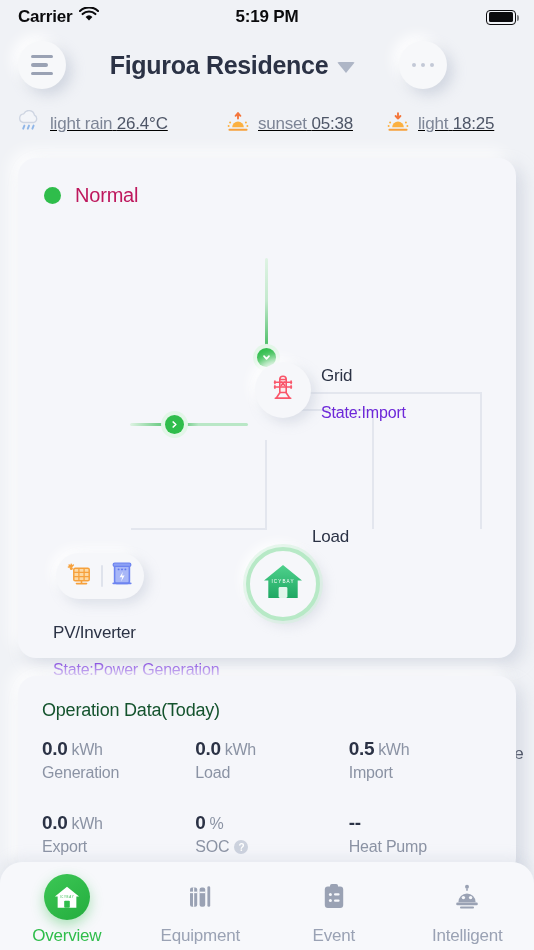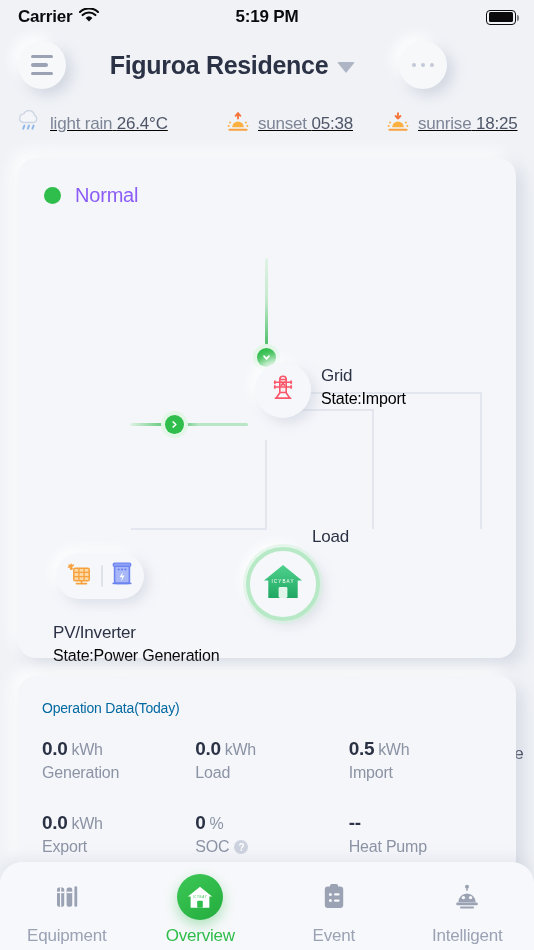--- a/index.html
+++ b/index.html
@@ -11,21 +11,21 @@
     overflow:hidden;
   }
   .phone{ position:relative; width:534px; height:950px; background:#f0f2f6; }
 
   
   .statusbar{
     position:absolute; top:0; left:0; width:534px; height:34px;
     display:flex; align-items:center; justify-content:space-between;
     padding:0 18px;
   }
-  .sb-left{ display:flex; align-items:center; gap:7px; }
+  .sb-left{ display:flex; align-items:flex-start; gap:7px; }
   .sb-carrier{ font-size:17px; font-weight:600; color:#0b0b0d; letter-spacing:-.2px;}
   .sb-time{ position:absolute; left:0; right:0; text-align:center;
             font-size:17px; font-weight:600; color:#0b0b0d; letter-spacing:-.2px;}
   .sb-right{ display:flex; align-items:center; z-index:2;}
   .batt{ width:30px; height:15px; border:1.6px solid #0b0b0d; border-radius:4px;
          padding:1.6px; position:relative; }
   .batt i{ display:block; width:100%; height:100%; background:#0b0b0d; border-radius:1.6px;}
   .batt:after{ content:""; position:absolute; right:-4px; top:4.2px; width:2.4px; height:6px;
                background:#0b0b0d; border-radius:0 2px 2px 0; opacity:.5;}
 
@@ -66,31 +66,31 @@
     position:absolute; left:18px; width:498px;
     background:#f5f6fa; border-radius:18px;
     box-shadow: 7px 7px 16px rgba(174,182,199,.38), -7px -7px 16px rgba(255,255,255,.92);
   }
   .card-flow{ top:158px; height:500px; }
   .card-data{ top:676px; height:200px; }
 
   
   .normal-row{ position:absolute; top:26px; left:26px; display:flex; align-items:center; gap:14px;}
   .dot-green{ width:17px; height:17px; border-radius:50%; background:#2fbd4b;}
-  .normal-txt{ font-size:20px; color:#8b5cf6; letter-spacing:-.2px;}
+  .normal-txt{ font-size:20px; color:#be185d; letter-spacing:-.2px;}
 
   
   .node{ position:absolute; }
   .node-circle{
     border-radius:50%; background:#f6f7fa;
     display:flex; align-items:center; justify-content:center;
     box-shadow: 5px 5px 12px rgba(174,182,199,.34), -5px -5px 12px rgba(255,255,255,.95);
   }
   .n-lbl{ font-size:17px; color:#2b3245; letter-spacing:-.2px; white-space:nowrap;}
-  .n-sub{ font-size:16px; color:#000000; letter-spacing:-.2px; white-space:nowrap; margin-top:4px;}
+  .n-sub{ font-size:16px; color:#6d28d9; letter-spacing:-.2px; white-space:nowrap; margin-top:18px;}
 
   
   .n-grid{ top:204px; left:237px; }
   .n-grid .node-circle{ width:56px; height:56px; }
   .n-grid .texts{ position:absolute; left:66px; top:4px; }
 
   
   .n-load{ top:389px; left:228px; }
   .n-load .ring{
     width:74px; height:74px; border-radius:50%;
@@ -124,21 +124,21 @@
   
   .n-chg{ top:528px; left:419px; }
   .n-chg .node-circle{ width:52px; height:52px; }
   .n-chg .texts{ position:absolute; left:-13px; top:58px; }
 
   
   .line{ position:absolute; background:#e3e6ee; }
   .flowline{ position:absolute; }
 
   
-  .od-title{ position:absolute; top:24px; left:24px; font-size:14px; color:#0369a1; letter-spacing:-.2px;}
+  .od-title{ position:absolute; top:24px; left:24px; font-size:18px; color:#14532d; letter-spacing:-.2px;}
   .od-grid{ position:absolute; top:62px; left:24px; width:460px;
             display:grid; grid-template-columns:1fr 1fr 1fr; row-gap:30px;}
   .od-val{ font-size:19px; color:#2b3245; font-weight:700; letter-spacing:-.3px;}
   .od-val .unit{ font-size:16px; color:#8b93a4; font-weight:400; margin-left:4px;}
   .od-key{ font-size:16px; color:#8b93a4; letter-spacing:-.2px; margin-top:4px; display:flex; align-items:center; gap:5px;}
   .help{ width:14px; height:14px; border-radius:50%; background:#ccd2de; color:#fff;
          font-size:10px; display:inline-flex; align-items:center; justify-content:center; font-weight:700;}
 
   
   .tabbar{
@@ -236,21 +236,21 @@
         <svg width="24" height="22" viewBox="0 0 24 22">
           <path d="M12 7.6V2.2M12 7.6l-2.4-2.6M12 7.6l2.4-2.6" stroke="#f4763c" stroke-width="1.9" stroke-linecap="round" fill="none"></path>
           <path d="M6.2 16.3a5.8 5.8 0 0 1 11.6 0z" fill="#fbb040"></path>
           <path d="M3.4 18.7h17.2" stroke="#f6a13c" stroke-width="1.9" stroke-linecap="round"></path>
           <circle cx="2.6" cy="15" r="1" fill="#fbb040"></circle>
             <circle cx="21.4" cy="15" r="1" fill="#fbb040"></circle>
           <circle cx="4.1" cy="11.4" r="1" fill="#fbb040"></circle>
             <circle cx="19.9" cy="11.4" r="1" fill="#fbb040"></circle>
         </svg>
       </span>
-      <span class="txt"><span>sunrise</span> <b>18:25</b></span>
+      <span class="txt"><span>light</span> <b>18:25</b></span>
     </div>
   </div>
 
   <div class="card card-flow">
 
     <div class="normal-row">
       <span class="dot-green"></span>
       <span class="normal-txt">Normal</span>
     </div>
 
@@ -480,43 +480,43 @@
         <div class="od-key">
             <span>Heat Pump</span>
           </div>
       </div>
 
     </div>
   </div>
 
   <div class="tabbar">
 
+    <div class="tab active">
+      <span class="ic">
+        <svg width="28" height="27" viewBox="0 0 44 42">
+          <path d="M22 4 L41 19.5 h-4.3 V37 H7.3 V19.5 H3 Z" fill="#ffffff"></path>
+          <rect x="17.6" y="26" width="8.8" height="11" rx="1.4" fill="#2fbd4b"></rect>
+          <text x="22" y="21.5" font-family="'Liberation Sans',sans-serif" font-size="4.6" fill="#2fbd4b" text-anchor="middle" letter-spacing="1.1">ICYBAY</text>
+        </svg>
+      </span>
+      <span class="lbl">Overview</span>
+    </div>
+
     <div class="tab">
       <span class="ic">
         <svg width="30" height="30" viewBox="0 0 30 30">
           <rect x="5.0" y="5.4" width="7.2" height="19.4" rx="2" fill="#9aa2b4"></rect>
           <path d="M5.0 10.4 h7.2" stroke="#f7f8fb" stroke-width="1.5"></path>
           <path d="M8.6 5.4 v19.4" stroke="#f7f8fb" stroke-width="1.2"></path>
           <rect x="14.6" y="5.4" width="5.6" height="19.4" rx="2" fill="#9aa2b4"></rect>
           <path d="M14.6 10.4 h5.6" stroke="#f7f8fb" stroke-width="1.5"></path>
           <rect x="22.4" y="4.2" width="2.8" height="20.6" rx="1.3" fill="#9aa2b4"></rect>
         </svg>
       </span>
       <span class="lbl">Equipment</span>
-    </div>
-
-    <div class="tab active">
-      <span class="ic">
-        <svg width="28" height="27" viewBox="0 0 44 42">
-          <path d="M22 4 L41 19.5 h-4.3 V37 H7.3 V19.5 H3 Z" fill="#ffffff"></path>
-          <rect x="17.6" y="26" width="8.8" height="11" rx="1.4" fill="#2fbd4b"></rect>
-          <text x="22" y="21.5" font-family="'Liberation Sans',sans-serif" font-size="4.6" fill="#2fbd4b" text-anchor="middle" letter-spacing="1.1">ICYBAY</text>
-        </svg>
-      </span>
-      <span class="lbl">Overview</span>
     </div>
 
     <div class="tab">
       <span class="ic">
         <svg width="28" height="30" viewBox="0 0 28 30">
           <rect x="4.8" y="4.4" width="18.4" height="21.6" rx="3" fill="#9aa2b4"></rect>
           <rect x="10.0" y="2.0" width="8.0" height="4.4" rx="1.8" fill="#9aa2b4"></rect>
           <g fill="#f7f8fb">
             <circle cx="10.4" cy="12.4" r="1.5"></circle>
               <rect x="14.0" y="11.2" width="5.6" height="2.4" rx="1.1"></rect>

